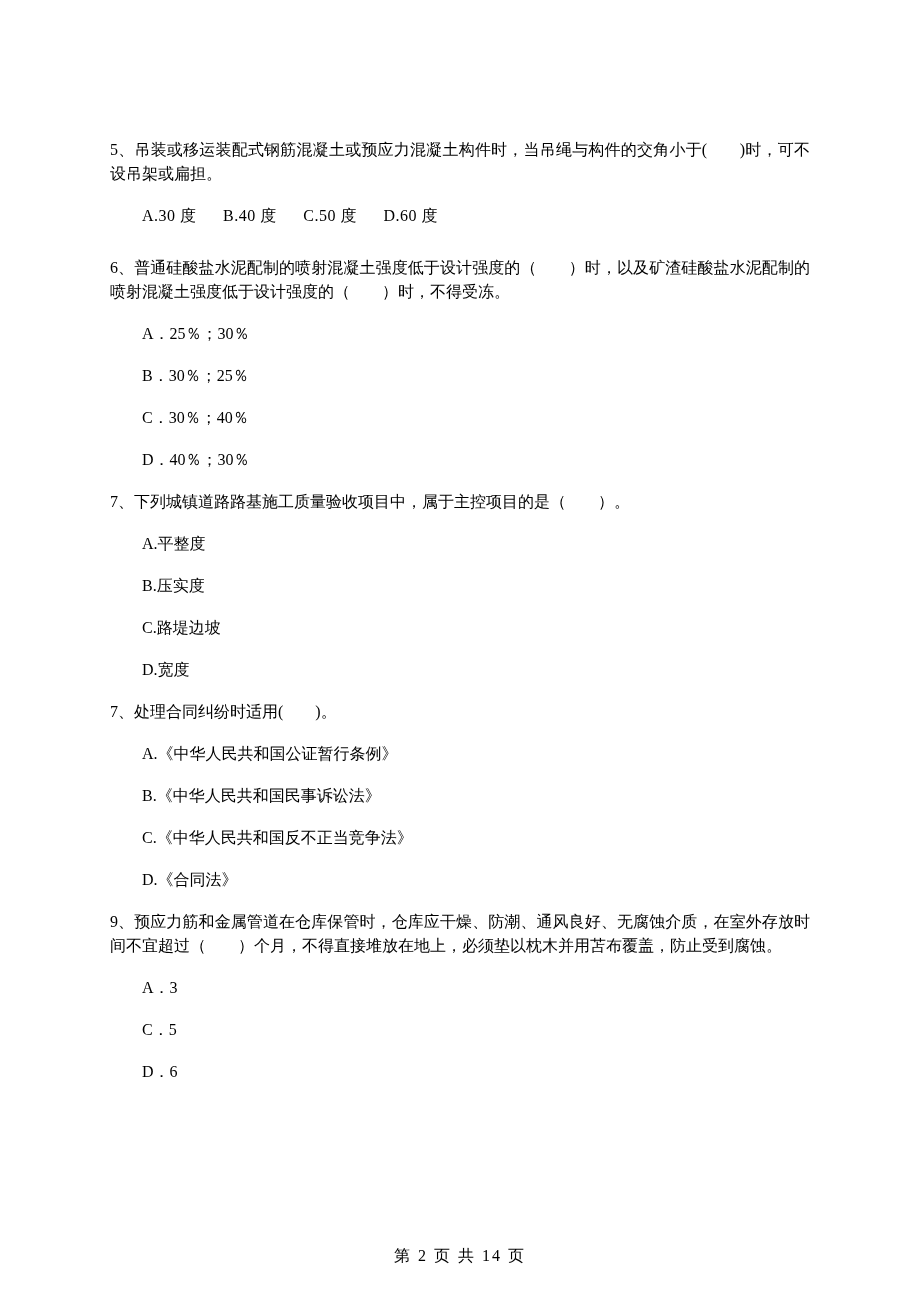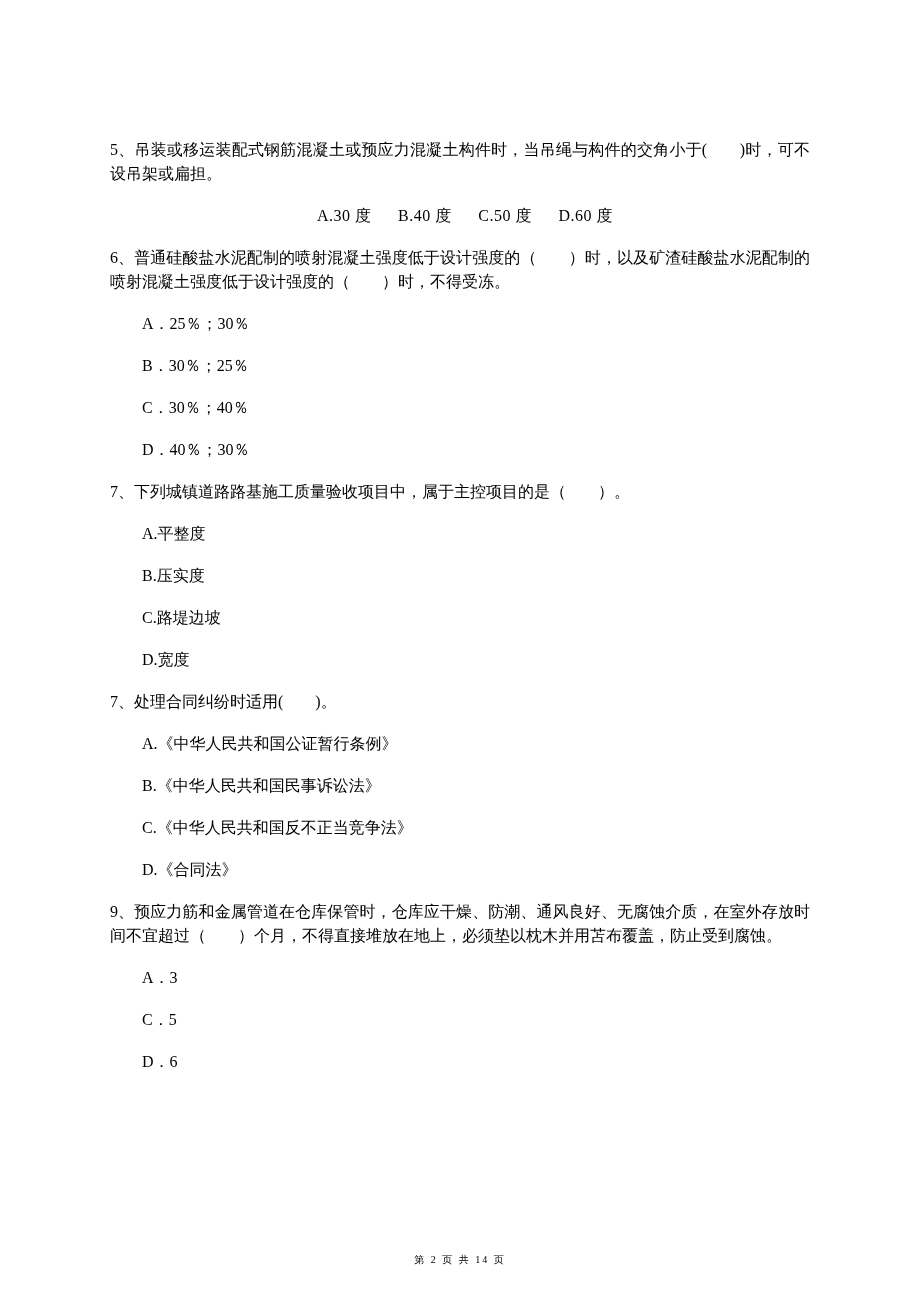--- a/index.html
+++ b/index.html
@@ -29,29 +29,28 @@
   .opts-inline span {
     margin-right: 22px;
   }
   .opts-block {
     margin: 0 0 0 32px;
   }
   .opts-block div {
     margin: 18px 0;
   }
   .space-after {
-    margin-bottom: 18px;
-    text-align: center;
+    margin-bottom: 28px;
   }
   .footer {
     position: absolute;
     bottom: 35px;
     width: 100%;
     text-align: center;
-    font-size: 10px;
+    font-size: 16px;
     letter-spacing: 2px;
   }
 </style>
 </head>
 <body>
 
 <div class="page">
 
   <div class="q-stem">5、吊装或移运装配式钢筋混凝土或预应力混凝土构件时，当吊绳与构件的交角小于(　　)时，可不设吊架或扁担。</div>
   <div class="opts-inline space-after">

